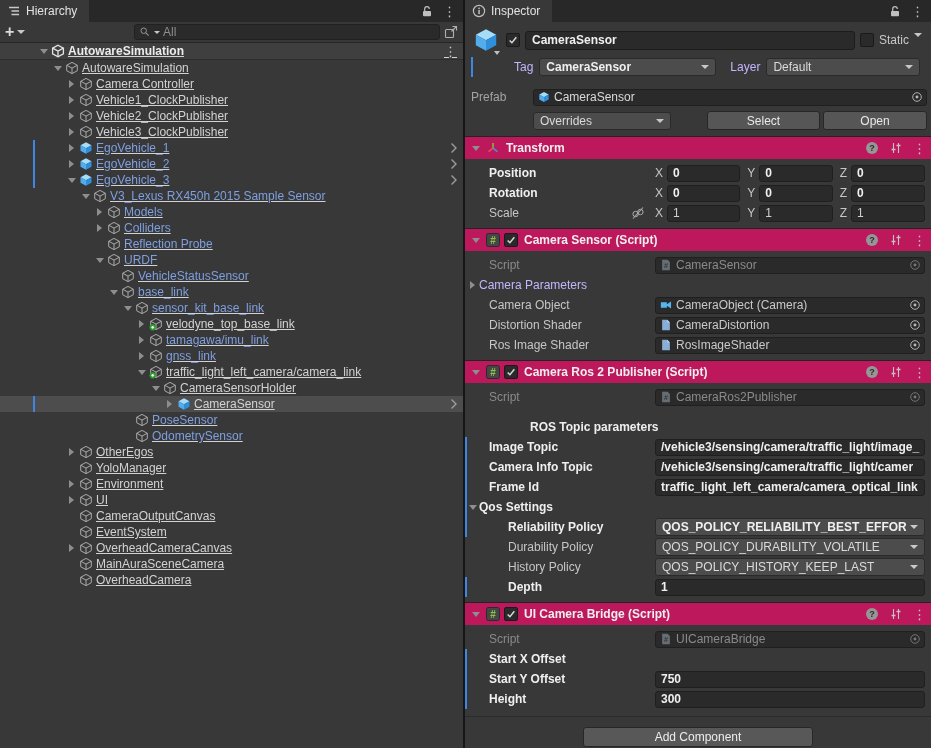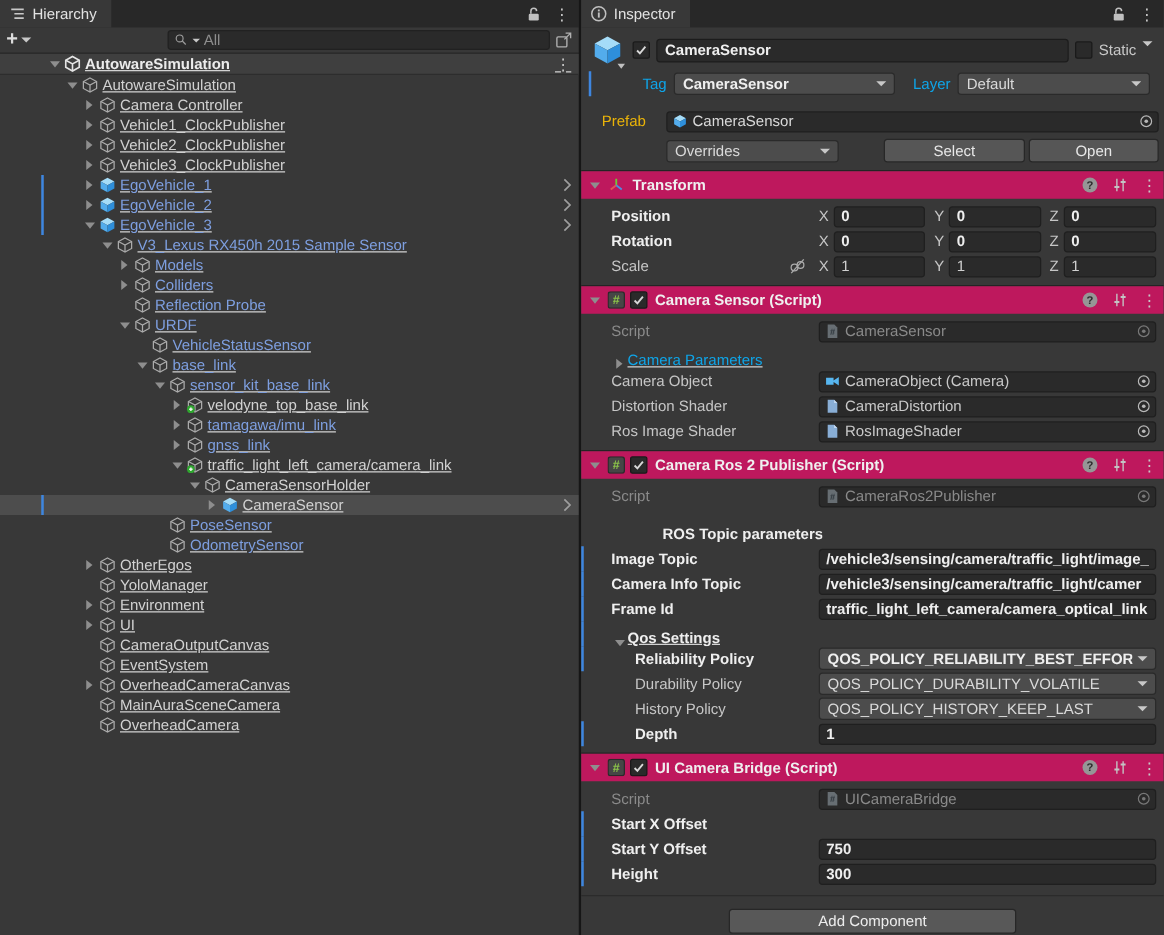--- a/index.html
+++ b/index.html
@@ -56,25 +56,25 @@
   .go-section { padding:5px 7px 5px 6px; flex:none; }
   .go-row1 { display:flex; align-items:center; gap:5px; height:26px; }
   .go-cube { width:30px; height:28px; flex:none; position:relative; display:flex; align-items:center; justify-content:center; }
   .go-sub-caret { position:absolute; right:1px; bottom:-1px; width:0; height:0; border-top:4px solid #C0C0C0; border-left:3px solid transparent; border-right:3px solid transparent; }
   .name-field { flex:1; height:19px; background:#2A2A2A; border:1px solid #1C1C1C; border-radius:3px; display:flex; align-items:center; padding:0 6px; font-weight:bold; color:#EFEFEF; }
   .static-wrap { display:flex; gap:5px; color:#C8C8C8; flex:none; padding-right:2px; }
   .go-row2 { margin-top:4px; height:20px; display:flex; align-items:center; padding-left:43px; padding-right:4px; position:relative; }
   .dd { height:18px; background:#4C4C4C; border:1px solid #2A2A2A; border-radius:3px; display:flex; align-items:center; gap:4px; padding:0 6px; color:#DADADA; min-width:0; }
   .ddval { flex:1; white-space:nowrap; overflow:hidden; }
   .ddval.bold { font-weight:bold; color:#EFEFEF; }
-  .lbl { color:#0ea5e9; }
+  .lbl { color:#c4b5fd; }
 
   .prefab-section { padding:5px 4px 6px 6px; flex:none; }
   .prefab-row1 { display:flex; align-items:center; gap:6px; height:20px; }
-  .prefab-lbl { width:56px; text-align:center; color:#eab308; flex:none; }
+  .prefab-lbl { width:56px; text-align:left; color:#a3a3a3; flex:none; }
   .objfield { flex:1; height:17px; background:#2A2A2A; border:1px solid #1F1F1F; border-radius:3px; display:flex; align-items:center; gap:4px; padding:0 3px 0 4px; color:#C9C9C9; min-width:0; }
   .ofval { white-space:nowrap; overflow:hidden; flex:1; }
   .prefab-row2 { margin-top:4px; display:flex; align-items:center; gap:3px; padding-left:62px; height:19px; }
   .ov-dd { width:138px; flex:none; }
   .ov-spacer { width:30px; flex:none; }
   .btn { height:19px; background:#565656; border:1px solid #272727; border-radius:3px; display:flex; align-items:center; justify-content:center; color:#E8E8E8; }
   .btn-select { width:113px; flex:none; }
   .btn-open { flex:1; }
 
   .comp { border-top:1px solid #242424; flex:none; }
@@ -87,21 +87,21 @@
   .irow { height:20px; display:flex; align-items:center; padding:0 6px 0 24px; position:relative; }
   .ilabel { width:166px; flex:none; color:#C6C6C6; white-space:nowrap; overflow:hidden; }
   .ilabel.bold { font-weight:bold; color:#EFEFEF; }
   .ilabel.dim { color:#8A8A8A; }
   .dim-field { color:#8A8A8A !important; }
   .dim-field .ofval { color:#8A8A8A; }
   .dim-field svg { opacity:.55; }
   .obar::before { content:""; position:absolute; left:0; top:0; bottom:0; width:2px; background:#3E86E0; }
 
   .textfield { flex:1; height:17px; background:#2A2A2A; border:1px solid #1F1F1F; border-radius:3px; display:flex; align-items:center; padding:0 5px; font-weight:bold; color:#EFEFEF; white-space:nowrap; overflow:hidden; min-width:0; }
-  .foldrow { height:20px; display:flex; align-items:flex-end; padding:0 6px 0 24px; position:relative;text-decoration:underline; }
+  .foldrow { height:20px; display:flex; align-items:center; padding:0 6px 0 1px; position:relative; }
   .foldrow .harrow { width:13px; }
   .gap10 { height:10px; }
   .irow.qos { padding-left:43px; }
   .irow.qos .ilabel { width:147px; }
 
   .vlabel { width:166px; flex:none; color:#C6C6C6; display:flex; align-items:center; justify-content:space-between; padding-right:10px; }
   .vlabel.bold { font-weight:bold; color:#EFEFEF; }
   .axes { flex:1; display:flex; align-items:center; gap:7px; min-width:0; }
   .axis { flex:1; display:flex; align-items:center; gap:4px; min-width:0; }
   .axname { color:#C6C6C6; flex:none; }

